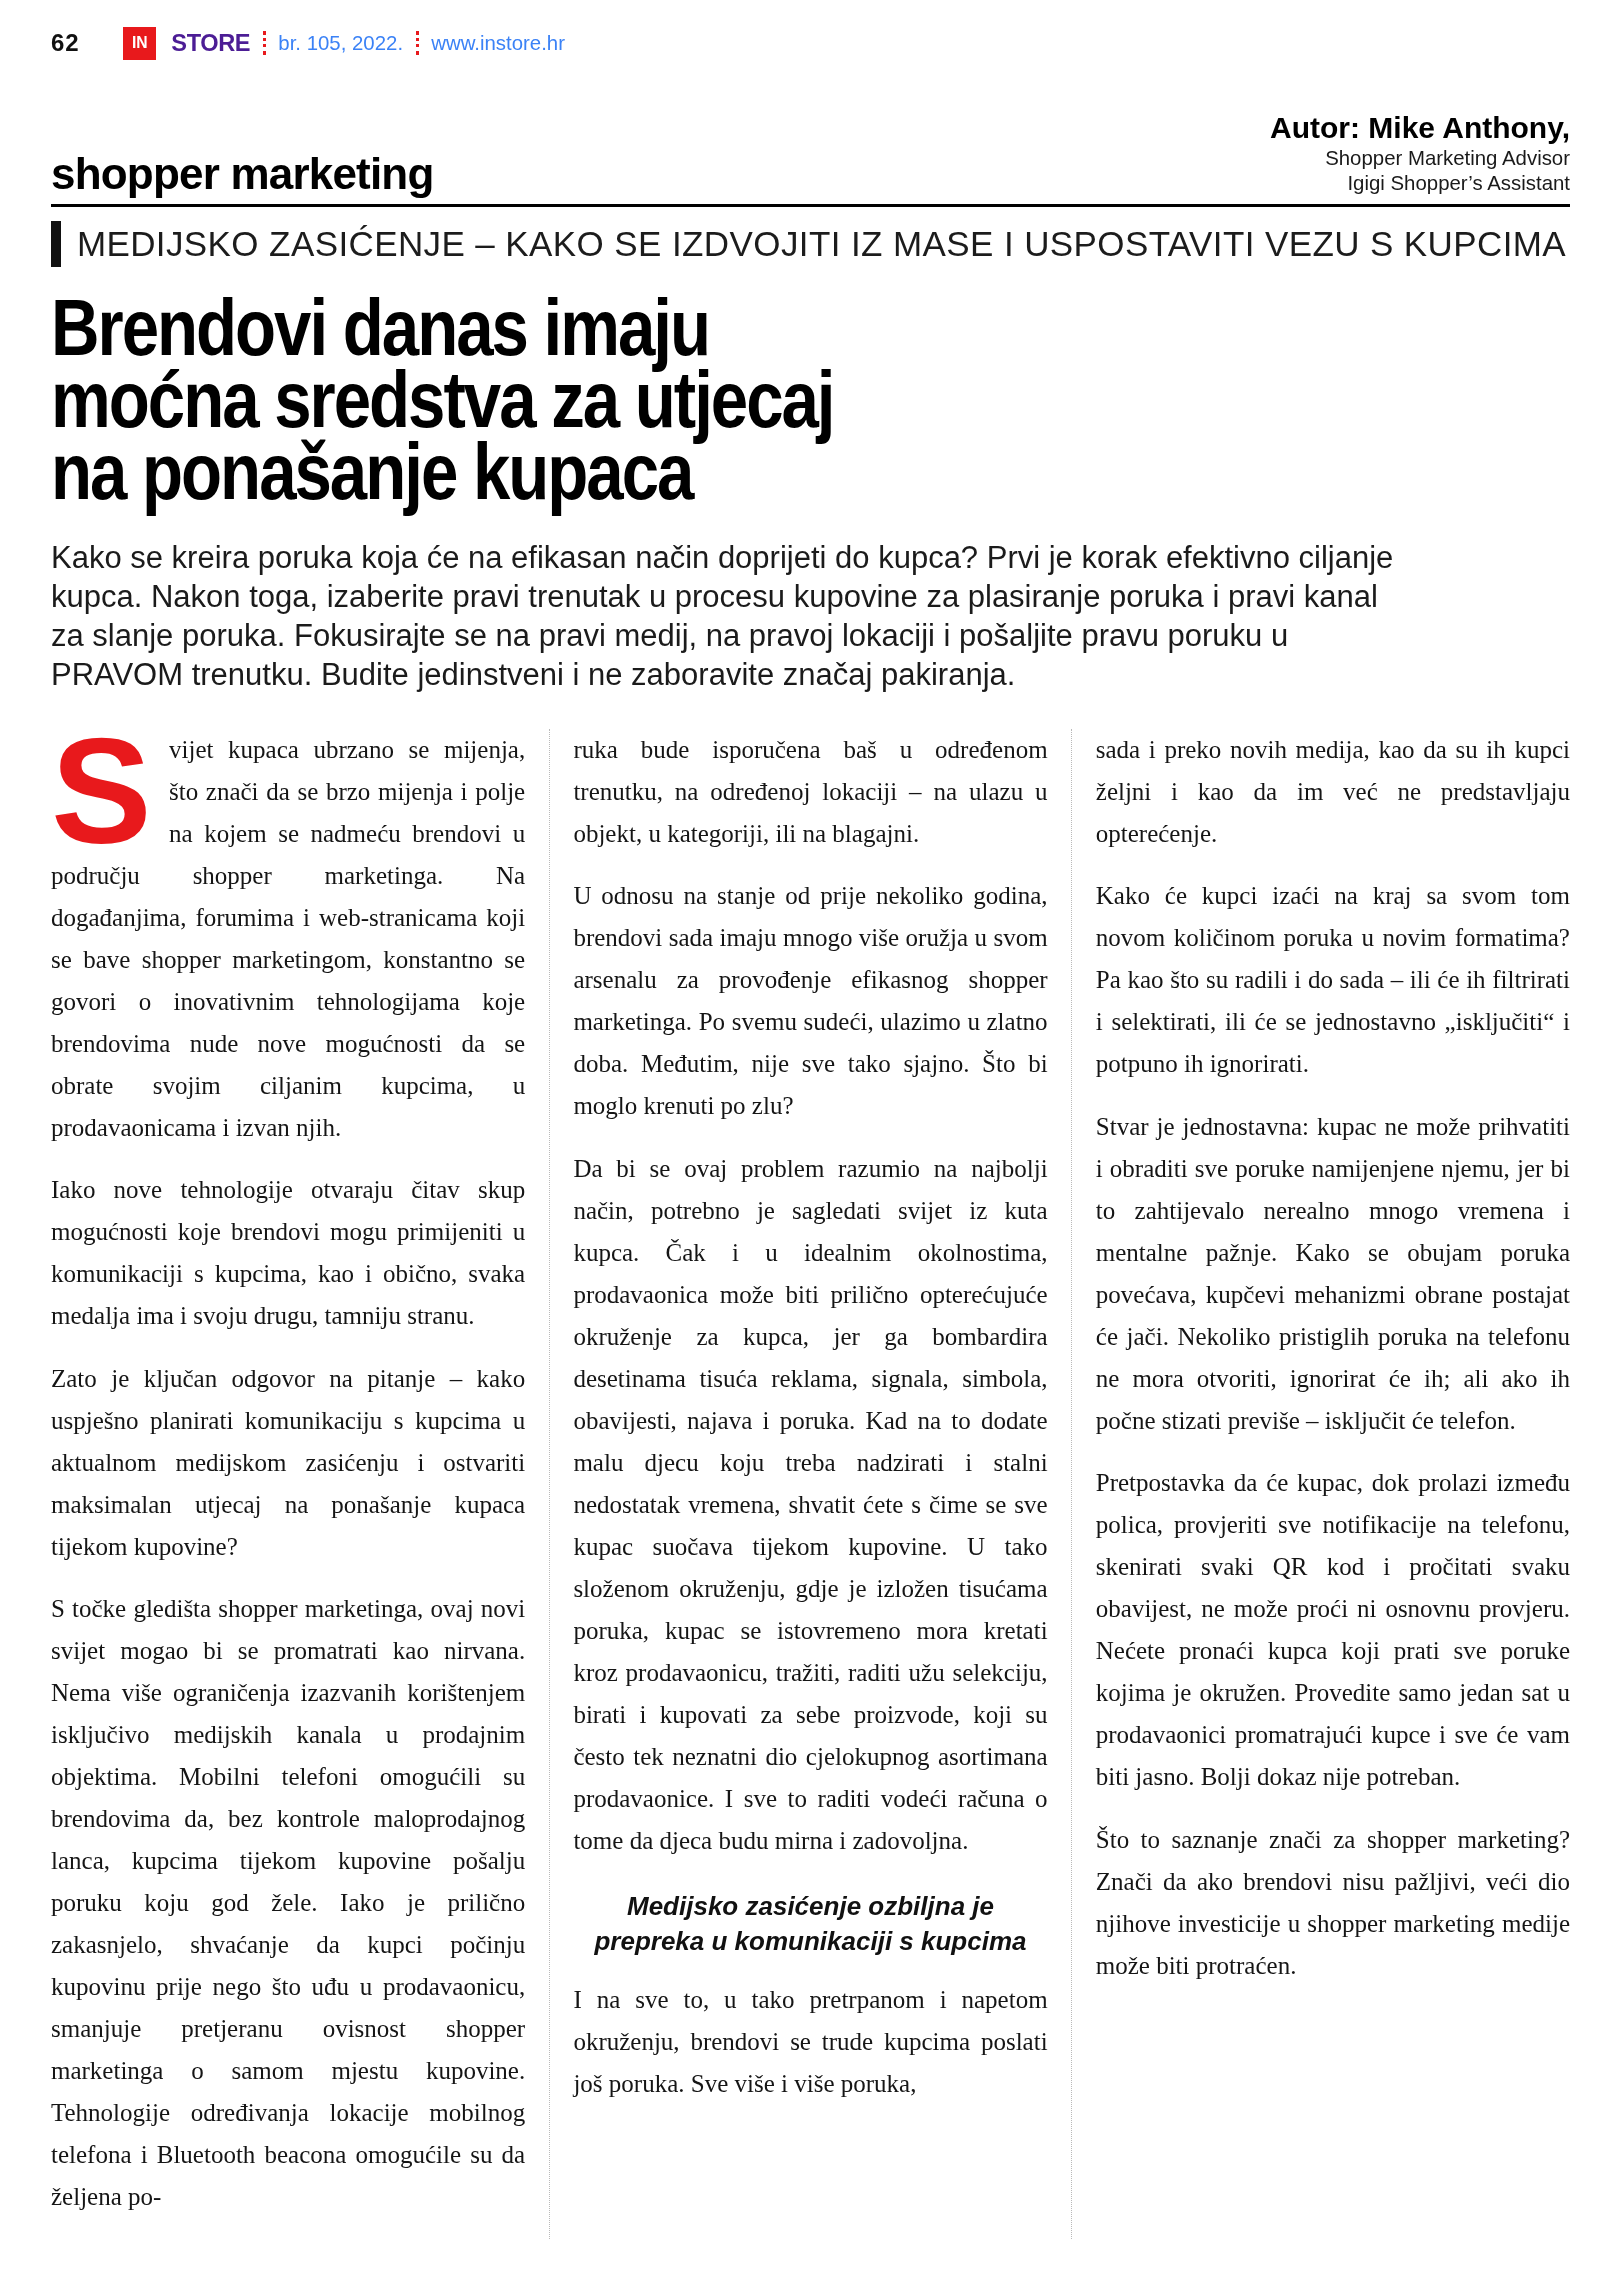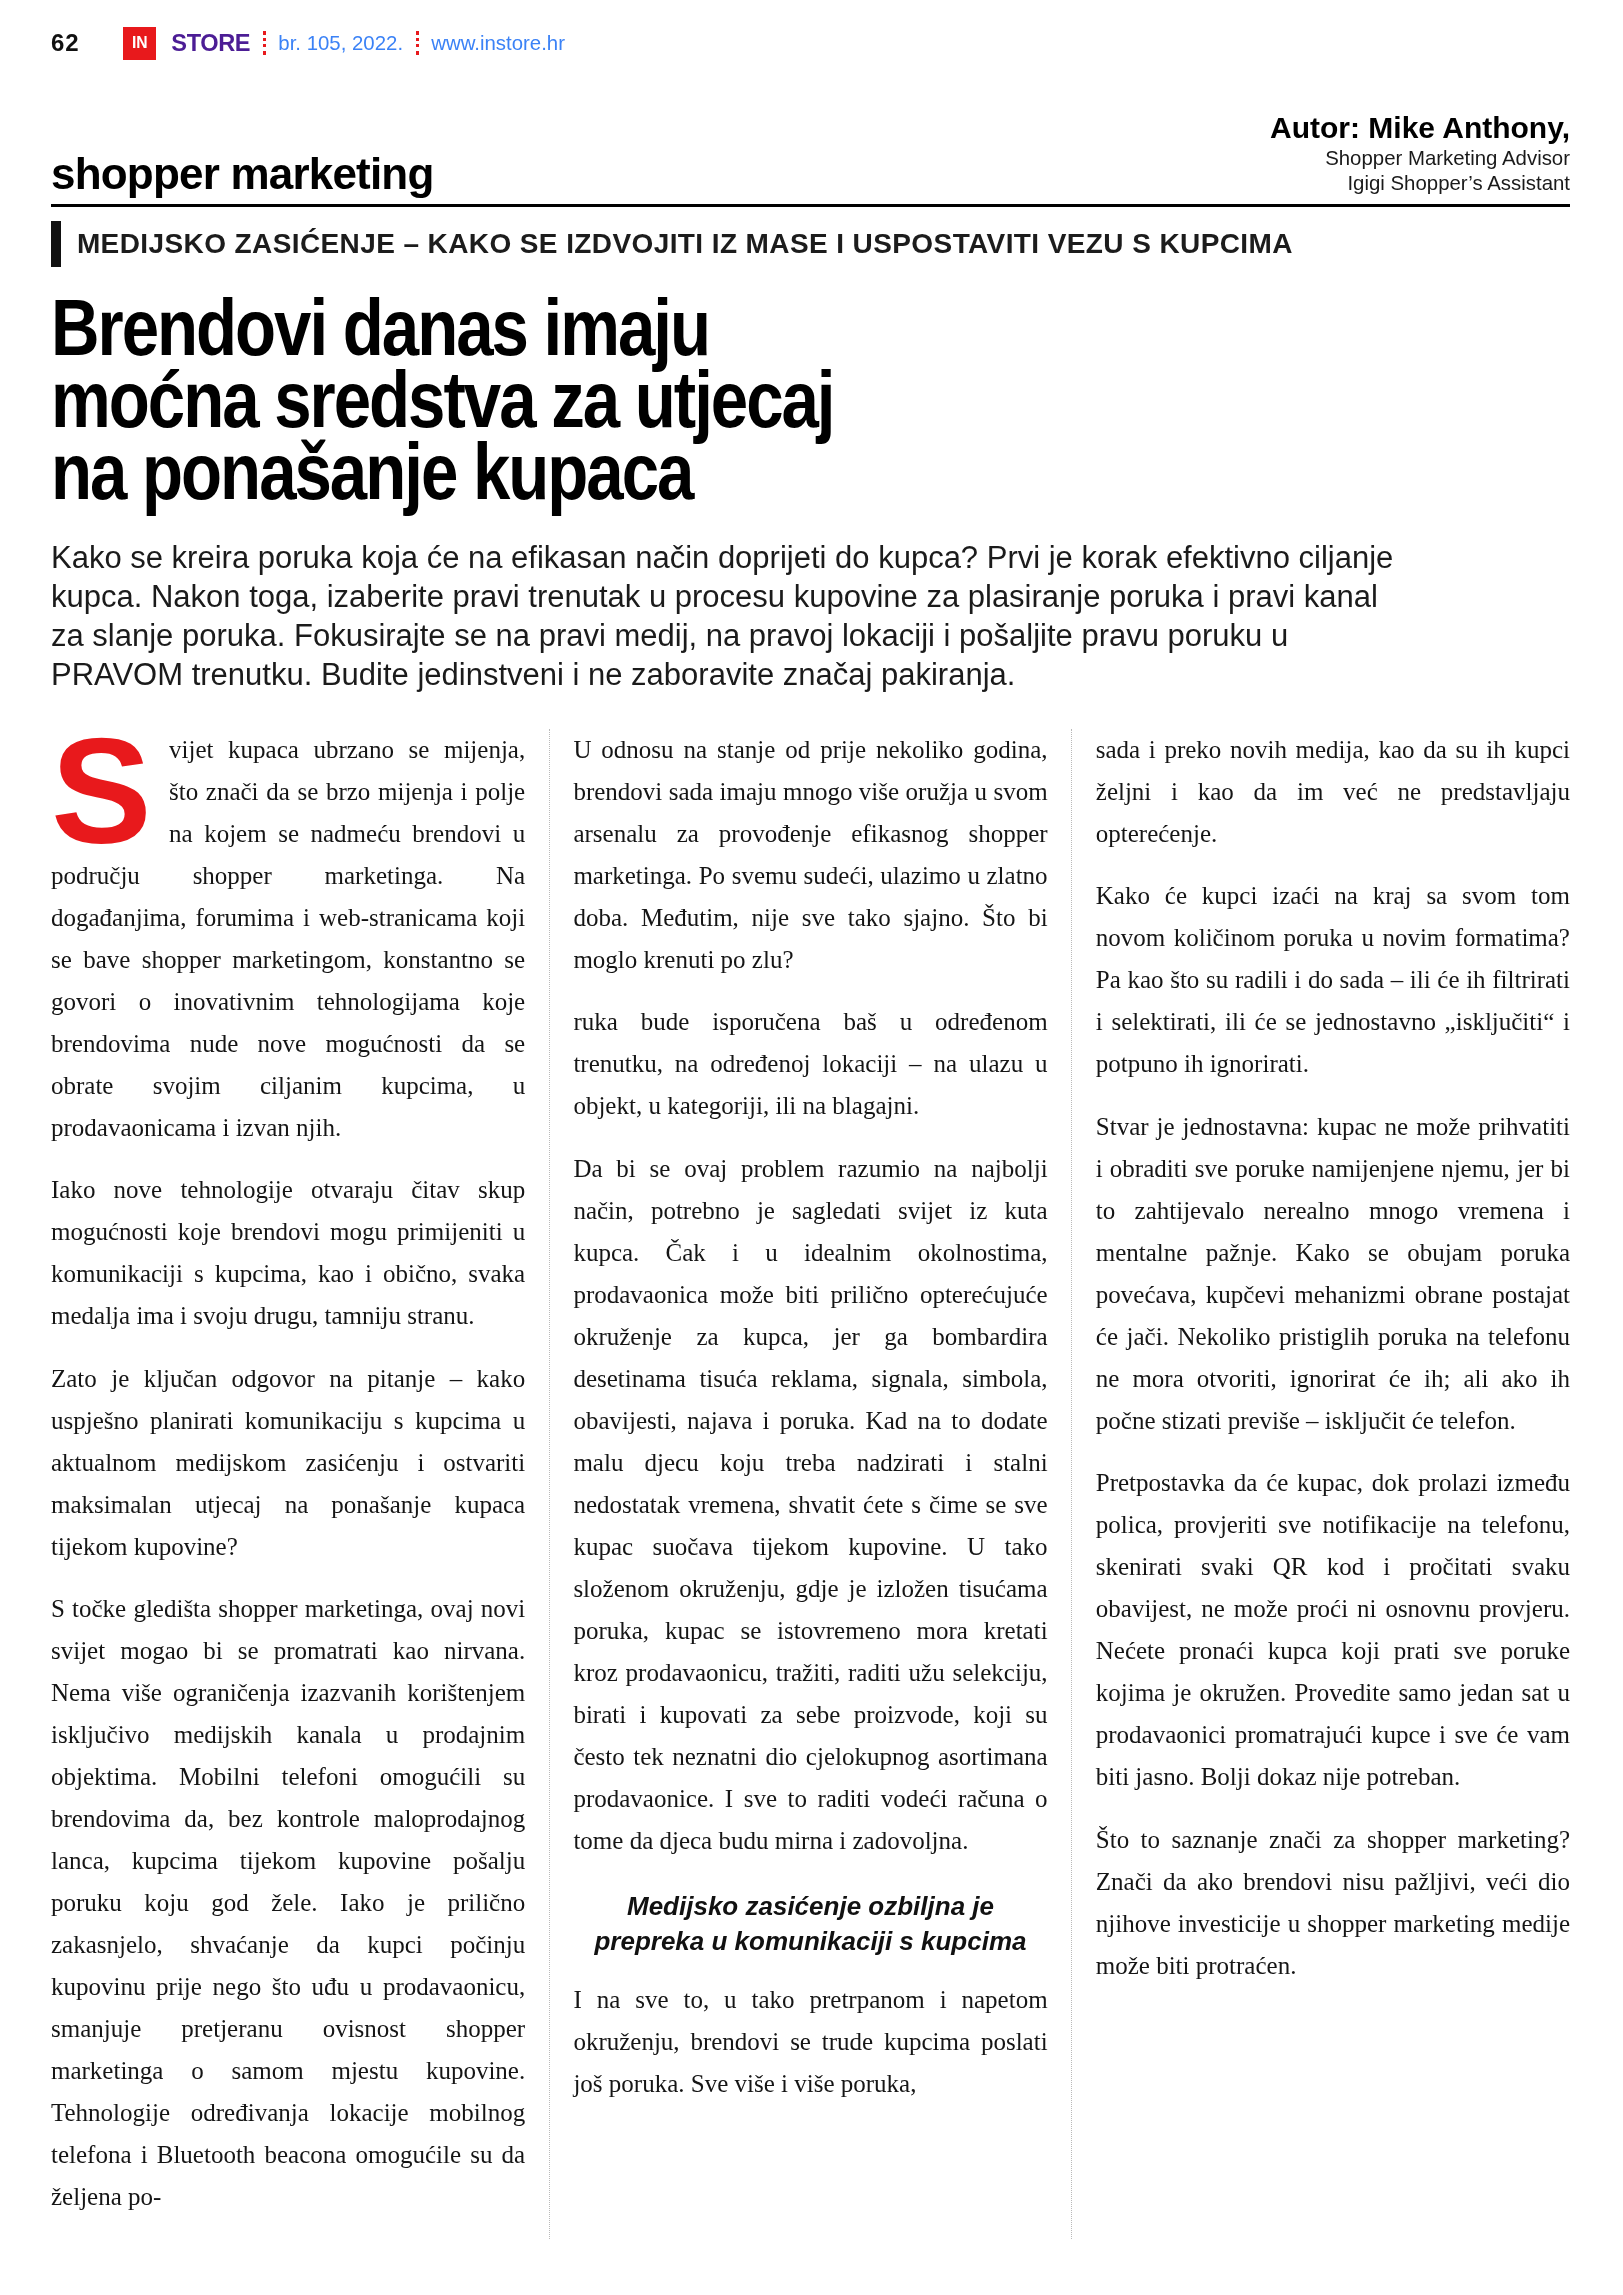--- a/index.html
+++ b/index.html
@@ -29,21 +29,21 @@
     border-bottom:3.1px solid #000; padding-bottom:7.9px; margin-top:3.1px;
   }
   .section-title { font-size:44px; font-weight:700; letter-spacing:-0.8px; line-height:1; color:#000; }
   .author-block { text-align:right; line-height:1.22; }
   .author-name { font-weight:700; font-size:30px; color:#000;margin-top:44px; }
   .author-role { font-size:20.4px; color:#1a1a1a; }
 
   
   .kicker-row { display:flex; align-items:center; margin-top:14px; }
   .kicker-bar { width:10.2px; height:46px; background:#111; margin-right:15.7px; flex:0 0 auto; }
-  .kicker { font-size:28px; color:#1c1c1c; letter-spacing:0.4px;font-weight:bold; }
+  .kicker { font-size:35px; color:#1c1c1c; letter-spacing:0.4px; }
 
   
   .headline { margin-top:25px; transform:scaleX(0.84); transform-origin:left top; white-space:nowrap; }
   .hl {
     display:block; font-size:80px; line-height:72px; font-weight:700;
     letter-spacing:-2.4px; color:#000;
   }
 
   
   .lead { margin-top:30px; font-size:31px; line-height:39px; color:#1b1b1b; max-width:1359px; }
@@ -112,22 +112,22 @@
   <div class="columns">
 
     <div class="col">
       <p class="body-p"><span class="dropcap">S</span><span>vijet kupaca ubrzano se mijenja, što znači da se brzo mijenja i polje na kojem se nadmeću brendovi u području shopper marketinga. Na događanjima, forumima i web-stranicama koji se bave shopper marketingom, konstantno se govori o inovativnim tehnologijama koje brendovima nude nove mogućnosti da se obrate svojim ciljanim kupcima, u prodavaonicama i izvan njih.</span></p>
       <p class="body-p">Iako nove tehnologije otvaraju čitav skup mogućnosti koje brendovi mogu primijeniti u komunikaciji s kupcima, kao i obično, svaka medalja ima i svoju drugu, tamniju stranu.</p>
       <p class="body-p">Zato je ključan odgovor na pitanje – kako uspješno planirati komunikaciju s kupcima u aktualnom medijskom zasićenju i ostvariti maksimalan utjecaj na ponašanje kupaca tijekom kupovine?</p>
       <p class="body-p">S točke gledišta shopper marketinga, ovaj novi svijet mogao bi se promatrati kao nirvana. Nema više ograničenja izazvanih korištenjem isključivo medijskih kanala u prodajnim objektima. Mobilni telefoni omogućili su brendovima da, bez kontrole maloprodajnog lanca, kupcima tijekom kupovine pošalju poruku koju god žele. Iako je prilično zakasnjelo, shvaćanje da kupci počinju kupovinu prije nego što uđu u prodavaonicu, smanjuje pretjeranu ovisnost shopper marketinga o samom mjestu kupovine. Tehnologije određivanja lokacije mobilnog telefona i Bluetooth beacona omogućile su da željena po-</p>
     </div>
 
     <div class="col">
+      <p class="body-p">ruka bude isporučena baš u određenom trenutku, na određenoj lokaciji – na ulazu u objekt, u kategoriji, ili na blagajni.</p>
       <p class="body-p">U odnosu na stanje od prije nekoliko godina, brendovi sada imaju mnogo više oružja u svom arsenalu za provođenje efikasnog shopper marketinga. Po svemu sudeći, ulazimo u zlatno doba. Međutim, nije sve tako sjajno. Što bi moglo krenuti po zlu?</p>
-      <p class="body-p">ruka bude isporučena baš u određenom trenutku, na određenoj lokaciji – na ulazu u objekt, u kategoriji, ili na blagajni.</p>
       <p class="body-p">Da bi se ovaj problem razumio na najbolji način, potrebno je sagledati svijet iz kuta kupca. Čak i u idealnim okolnostima, prodavaonica može biti prilično opterećujuće okruženje za kupca, jer ga bombardira desetinama tisuća reklama, signala, simbola, obavijesti, najava i poruka. Kad na to dodate malu djecu koju treba nadzirati i stalni nedostatak vremena, shvatit ćete s čime se sve kupac suočava tijekom kupovine. U tako složenom okruženju, gdje je izložen tisućama poruka, kupac se istovremeno mora kretati kroz prodavaonicu, tražiti, raditi užu selekciju, birati i kupovati za sebe proizvode, koji su često tek neznatni dio cjelokupnog asortimana prodavaonice. I sve to raditi vodeći računa o tome da djeca budu mirna i zadovoljna.</p>
       <h3 class="subhead">Medijsko zasićenje ozbiljna je prepreka u komunikaciji s kupcima</h3>
       <p class="body-p">I na sve to, u tako pretrpanom i napetom okruženju, brendovi se trude kupcima poslati još poruka. Sve više i više poruka,</p>
     </div>
 
     <div class="col">
       <p class="body-p">sada i preko novih medija, kao da su ih kupci željni i kao da im već ne predstavljaju opterećenje.</p>
       <p class="body-p">Kako će kupci izaći na kraj sa svom tom novom količinom poruka u novim formatima? Pa kao što su radili i do sada – ili će ih filtrirati i selektirati, ili će se jednostavno „isključiti“ i potpuno ih ignorirati.</p>
       <p class="body-p">Stvar je jednostavna: kupac ne može prihvatiti i obraditi sve poruke namijenjene njemu, jer bi to zahtijevalo nerealno mnogo vremena i mentalne pažnje. Kako se obujam poruka povećava, kupčevi mehanizmi obrane postajat će jači. Nekoliko pristiglih poruka na telefonu ne mora otvoriti, ignorirat će ih; ali ako ih počne stizati previše – isključit će telefon.</p>
       <p class="body-p">Pretpostavka da će kupac, dok prolazi između polica, provjeriti sve notifikacije na telefonu, skenirati svaki QR kod i pročitati svaku obavijest, ne može proći ni osnovnu provjeru. Nećete pronaći kupca koji prati sve poruke kojima je okružen. Provedite samo jedan sat u prodavaonici promatrajući kupce i sve će vam biti jasno. Bolji dokaz nije potreban.</p>

